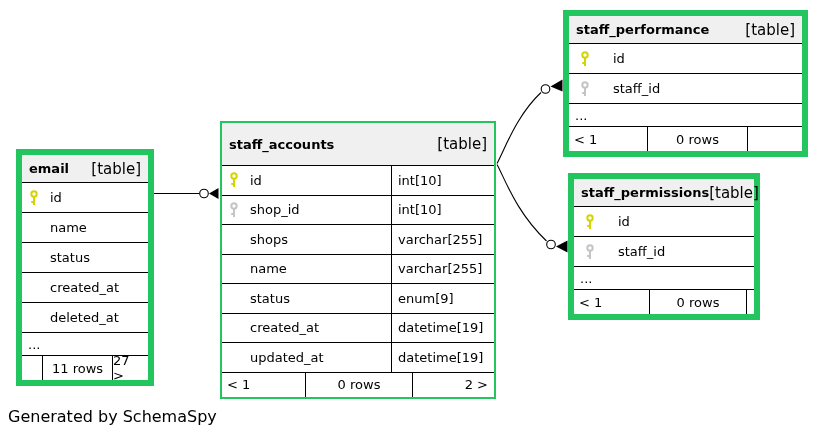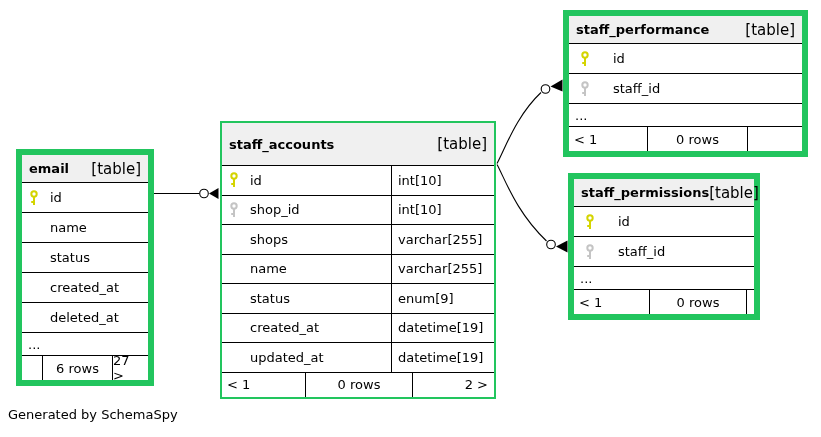--- a/index.html
+++ b/index.html
@@ -43,21 +43,21 @@
   .f-cell.sep{border-right:1px solid #000;}
   .f-prev{padding-left:5px;justify-content:flex-start;}
   .f-mid{justify-content:center;}
   .f-next{flex:1;justify-content:flex-end;padding-right:6px;}
   
   .edges{position:absolute;inset:0;z-index:3;pointer-events:none;}
   .edges path,.edges line{stroke:#000;stroke-width:1.1;fill:none;}
   .edges circle{fill:#fff;stroke:#000;stroke-width:1.1;}
   .edges polygon{fill:#000;stroke:none;}
   
-  .gen-note{position:absolute;left:8px;top:407px;font-size:13px;}
+  .gen-note{position:absolute;left:8px;top:407px;font-size:16px;}
 </style>
 </head>
 <body>
 
 <div class="diagram">
 
   <svg class="edges" width="821" height="437">
     <g>
       <line x1="154" y1="193.5" x2="199.5" y2="193.5"></line>
       <circle cx="204" cy="193.5" r="4.3"></circle>
@@ -97,21 +97,21 @@
     </div>
     <div class="t-row">
       <span class="t-label">created_at</span>
     </div>
     <div class="t-row">
       <span class="t-label">deleted_at</span>
     </div>
     <div class="t-dots">...</div>
     <div class="t-footer">
       <span class="f-cell f-prev sep" style="width:21px;"></span>
-      <span class="f-cell f-mid sep" style="width:70px;">6 rows</span>
+      <span class="f-cell f-mid sep" style="width:70px;">11 rows</span>
       <span class="f-cell f-next">27 &gt;</span>
     </div>
   </div>
 
   <div class="etable focus" style="left:220px;top:121px;width:276px;">
     <div class="t-header" style="height:42px;">
       <span class="t-name">staff_accounts</span>
       <span class="t-badge">[table]</span>
     </div>
     <div class="t-row">

